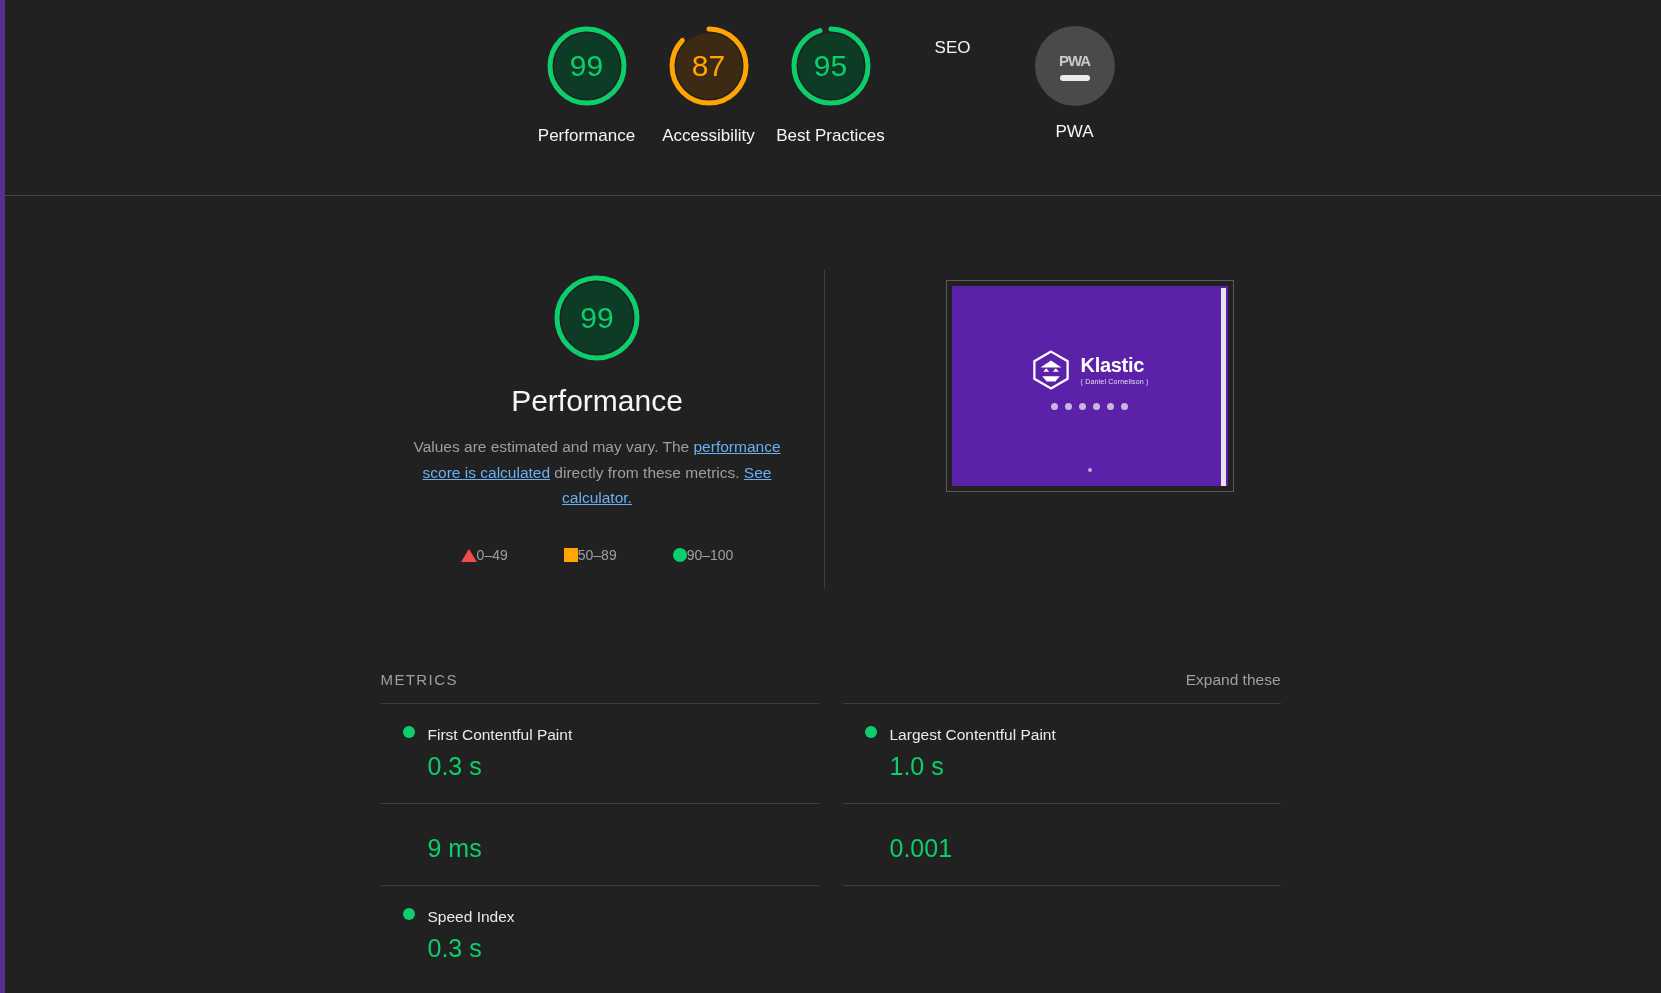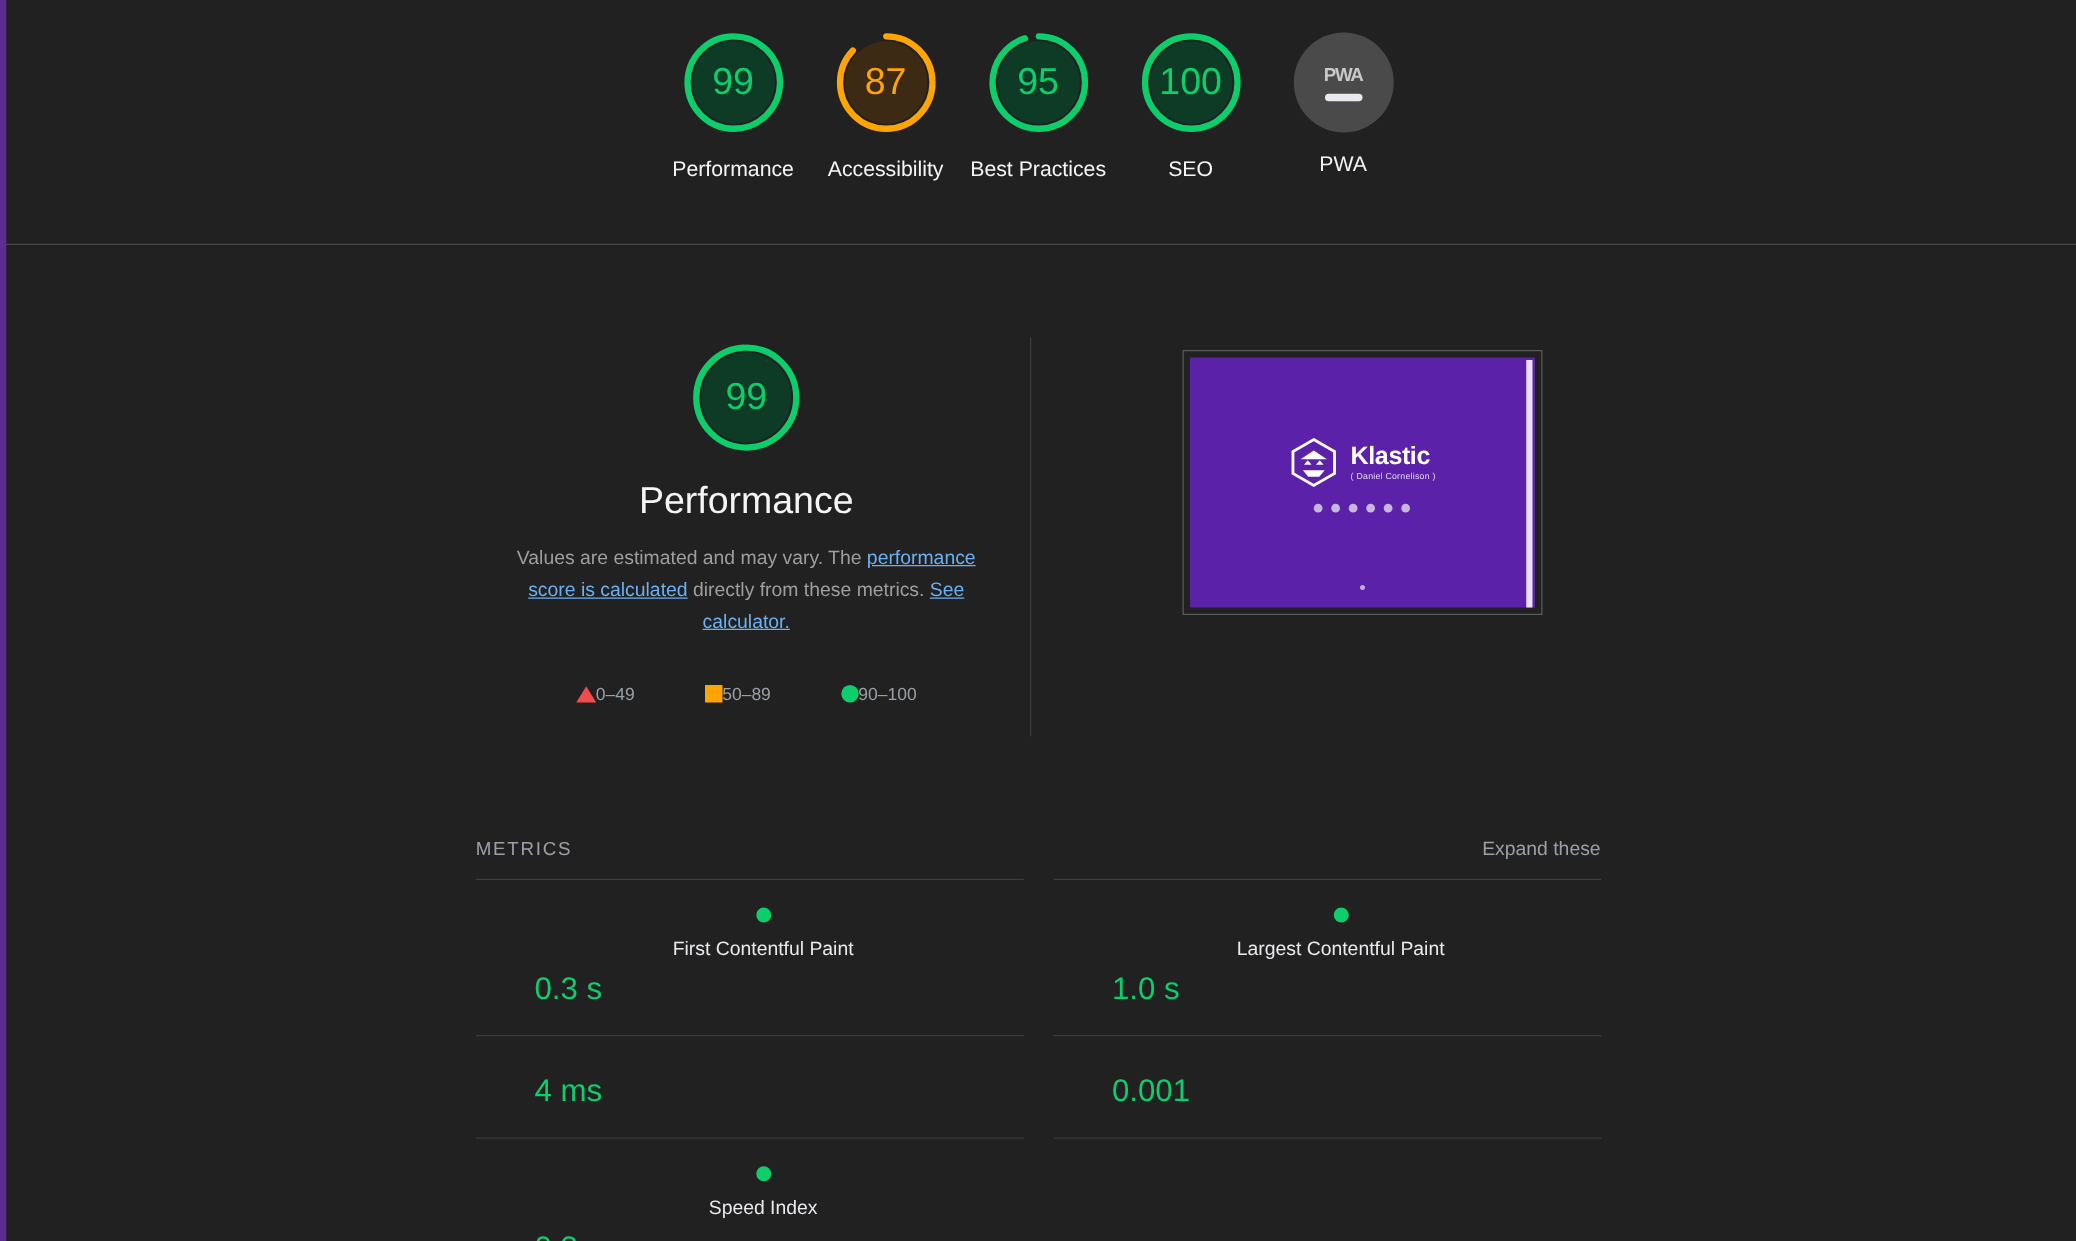--- a/index.html
+++ b/index.html
@@ -238,21 +238,21 @@
   .metrics-grid {
     display: grid;
     grid-template-columns: 1fr 1fr;
     column-gap: 24px;
   }
   .metric {
     border-top: 1px solid #3d3d3d;
     padding: 22px 0 22px 22px;
   }
   .metric.empty { border-top: 1px solid #3d3d3d; }
-  .metric-head { display: flex; align-items: center; gap: 13px; flex-direction: column; }
+  .metric-head { display: flex; align-items: flex-start; gap: 13px; }
   .metric-dot { width: 12px; height: 12px; border-radius: 50%; background: #0cce6b; flex: none; }
   .metric-name { font-size: 15.5px; color: #e8eaed; }
   .metric-value {
     margin-top: 8px;
     margin-left: 25px;
     font-size: 25px;
     color: #0cce6b;
     line-height: 1.15;
   }
 </style>
@@ -292,27 +292,20 @@
         <svg viewBox="0 0 88 88" width="88" height="88">
           <circle cx="44" cy="44" r="33" fill="#0e3b25"></circle>
           <circle cx="44" cy="44" r="37" fill="none" stroke="#0cce6b" stroke-width="5" stroke-dasharray="220.9 232.5" stroke-linecap="round"></circle>
         </svg>
         <span class="val" style="color:#0cce6b">95</span>
       </div>
       <span class="gauge-label">Best Practices</span>
     </a>
 
     <a class="gauge-wrap">
-      <div class="gauge">
-        <svg viewBox="0 0 88 88" width="88" height="88">
-          <circle cx="44" cy="44" r="33" fill="#0e3b25"></circle>
-          <circle cx="44" cy="44" r="37" fill="none" stroke="#0cce6b" stroke-width="5" stroke-dasharray="232.5 232.5" stroke-linecap="round"></circle>
-        </svg>
-        <span class="val" style="color:#0cce6b">100</span>
-      </div>
       <span class="gauge-label">SEO</span>
     </a>
 
     <a class="gauge-wrap">
       <div class="pwa-badge">
         <span class="pwa-text">PWA</span>
         <span class="pwa-dash"></span>
       </div>
       <span class="gauge-label">PWA</span>
     </a>
@@ -410,21 +403,21 @@
 
       <div class="metric">
         <div class="metric-head">
           <span class="metric-dot"></span>
           <span class="metric-name">Largest Contentful Paint</span>
         </div>
         <div class="metric-value">1.0 s</div>
       </div>
 
       <div class="metric">
-        <div class="metric-value">4 ms</div>
+        <div class="metric-value">9 ms</div>
       </div>
 
       <div class="metric">
         <div class="metric-value">0.001</div>
       </div>
 
       <div class="metric">
         <div class="metric-head">
           <span class="metric-dot"></span>
           <span class="metric-name">Speed Index</span>

